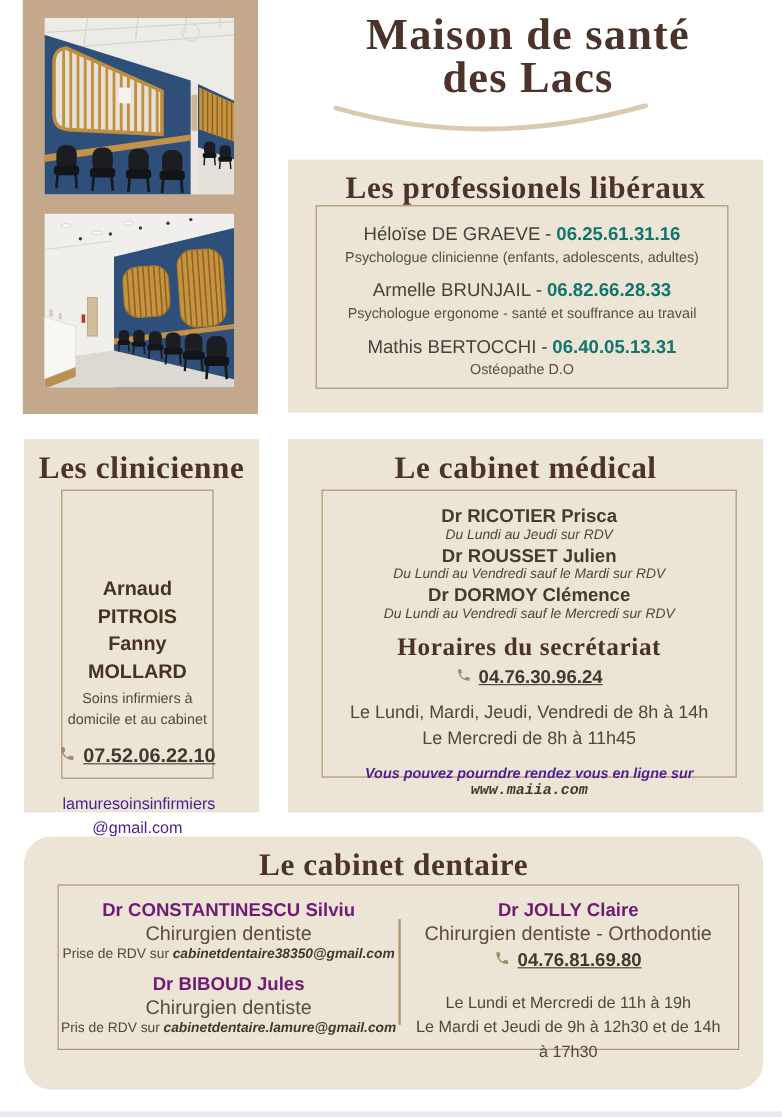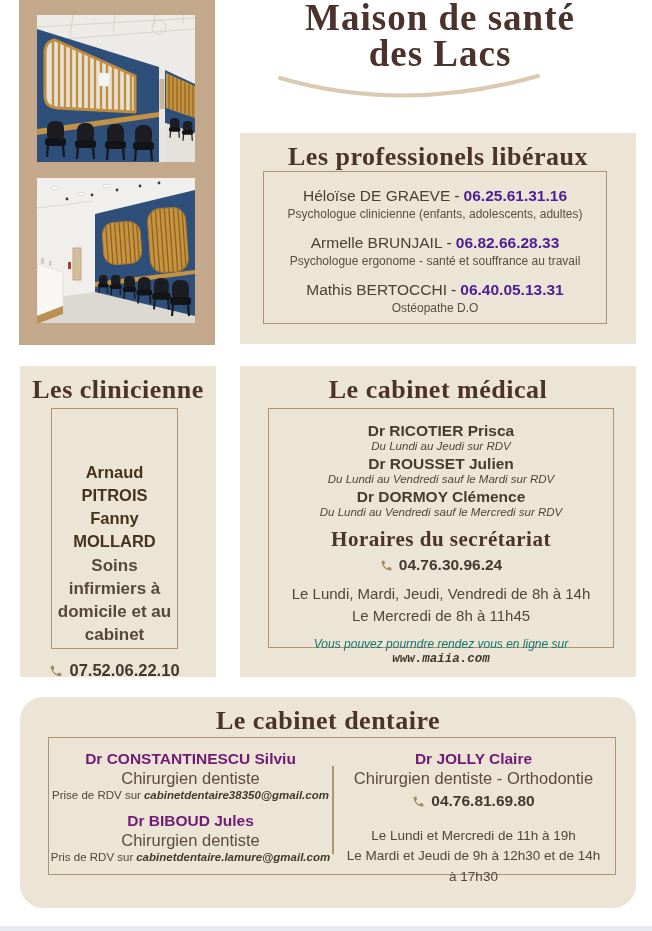--- a/index.html
+++ b/index.html
@@ -3,61 +3,61 @@
 <meta charset="utf-8">
 <style>
   html,body{margin:0;padding:0;background:#fff;}
   body{width:652px;height:931px;position:relative;overflow:hidden;
        font-family:"Liberation Sans",sans-serif;color:#51463b;}
   .abs{position:absolute;}
   
   .photo-panel{left:19px;top:0;width:196px;height:345px;background:#c3a88c;}
   .photo{position:absolute;left:18px;width:158px;display:block;}
   
-  .title-wrap{left:240px;top:0;width:400px;text-align:center;}
+  .title-wrap{left:240px;top:12px;width:400px;text-align:center;}
   .title-line{font-family:"Liberation Serif",serif;font-weight:600;color:#4b322b;
               font-size:37px;line-height:36px;letter-spacing:1px;}
   .smile{margin-top:2px;margin-left:34px;display:block;}
   
   .section{background:#ece4d4;}
   .sec-pro{left:240px;top:133px;width:396px;height:211px;}
   .sec-nurse{left:20px;top:366px;width:196px;height:311px;}
   .sec-med{left:240px;top:366px;width:396px;height:311px;}
   .sec-dent{left:20px;top:697px;width:616px;height:211px;border-radius:23px;}
   .sec-heading{font-family:"Liberation Serif",serif;font-weight:600;color:#4b322b;
                font-size:26px;letter-spacing:.5px;text-align:center;margin:0;padding-top:9px;}
   .inner-box{position:absolute;border:1.5px solid #b09370;box-sizing:border-box;text-align:center;}
   .box-pro{left:23px;top:38px;width:344px;height:153px;padding-top:15px;}
   .box-nurse{left:31px;top:42px;width:127px;height:241px;}
   .box-med{left:28px;top:42px;width:346px;height:240px;padding-top:13px;}
   .box-dent{left:28px;top:40px;width:568px;height:138px;}
   
   .pro-entry{margin-bottom:13px;}
   .pro-name{font-size:15.5px;color:#4a4038;}
   .pro-sep{margin:0 4px;color:#4a4038;}
-  .pro-phone{font-weight:bold;color:#4c1d95;font-size:15.5px;}
+  .pro-phone{font-weight:bold;color:#0f766e;font-size:15.5px;}
   .pro-desc{font-size:12px;color:#5a4d41;margin-top:2px;}
   
-  .nurse-names{margin-top:52px;font-weight:bold;font-size:16.5px;color:#45331f;line-height:1.4;}
+  .nurse-names{margin-top:71px;font-weight:bold;font-size:16.5px;color:#45331f;line-height:1.4;}
   .nurse-names span{display:block;}
-  .nurse-desc{font-size:17px;color:#55483c;margin-top:2px;line-height:1.35;font-weight:bold;}
+  .nurse-desc{font-size:12px;color:#55483c;margin-top:2px;line-height:1.35;}
   .nurse-desc span{display:block;}
-  .phone-row{display:flex;align-items:center;justify-content:center;gap:6px;margin-top:14px;}
+  .phone-row{display:flex;justify-content:center;gap:6px;margin-top:14px;text-decoration:underline;}
   .phone-num{font-weight:bold;font-size:16.5px;color:#413930;}
   .nurse-email{margin-top:20px;font-size:13.5px;color:#4c1d95;line-height:1.5;}
   .nurse-email span{display:block;}
   
   .doc-name{font-weight:bold;font-size:15.5px;color:#463b2f;}
   .doc-sched{font-style:italic;font-size:11.5px;color:#4f443a;margin-bottom:3px;}
   .horaires{font-family:"Liberation Serif",serif;font-weight:600;font-size:21px;
             color:#4b322b;letter-spacing:.5px;margin-top:9px;}
   .med-phone-row{margin-top:4px;}
   .med-phone{font-size:15.5px;}
   .med-hours{font-size:15px;color:#51463b;margin-top:9px;line-height:1.45;}
-  .med-note{font-style:italic;font-size:12px;color:#0f766e;margin-top:10px;}
+  .med-note{font-style:italic;font-size:12px;color:#4c1d95;margin-top:10px;font-weight:bold;}
   .med-site{font-style:italic;font-weight:bold;font-size:12.5px;color:#41382e;margin-top:1px;font-family:Liberation Mono, monospace;}
   
   .dent-cols{display:flex;height:100%;}
   .dent-col{width:50%;padding-top:12px;box-sizing:border-box;}
   .dent-divider{position:absolute;left:283px;top:28px;width:2px;height:88px;background:#b09370;}
   .dent-name{font-weight:bold;font-size:15.5px;color:#701a75;}
   .dent-role{font-size:16.5px;color:#5c4c3f;margin-top:1px;}
   .dent-rdv{font-size:11.5px;color:#51463b;margin-top:1px;}
   .dent-rdv .mail{font-weight:bold;font-style:italic;margin-left:3px;color:#41382e;}
   .dent-entry2{margin-top:11px;}

